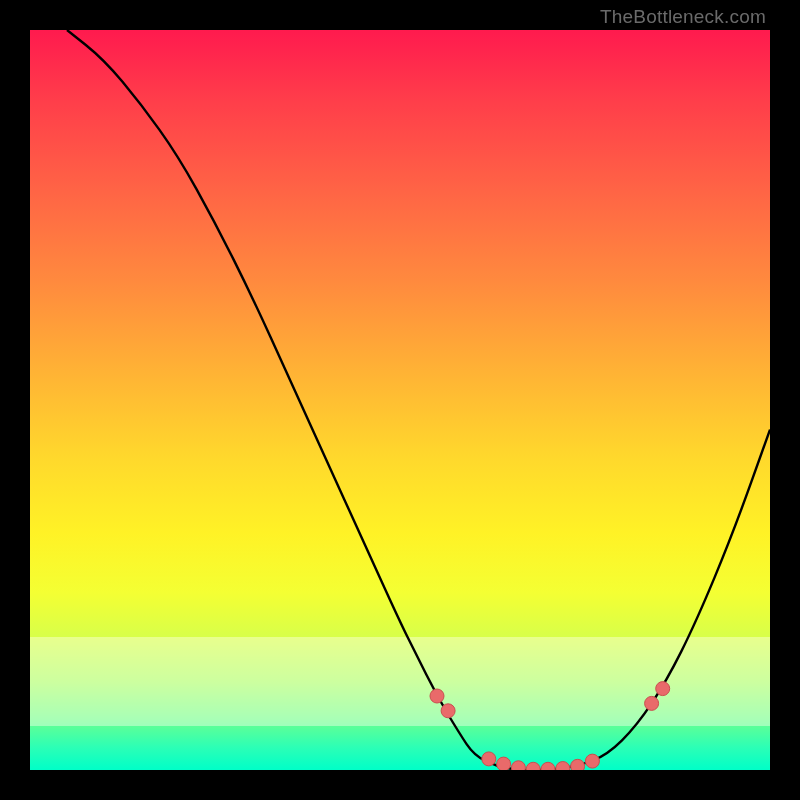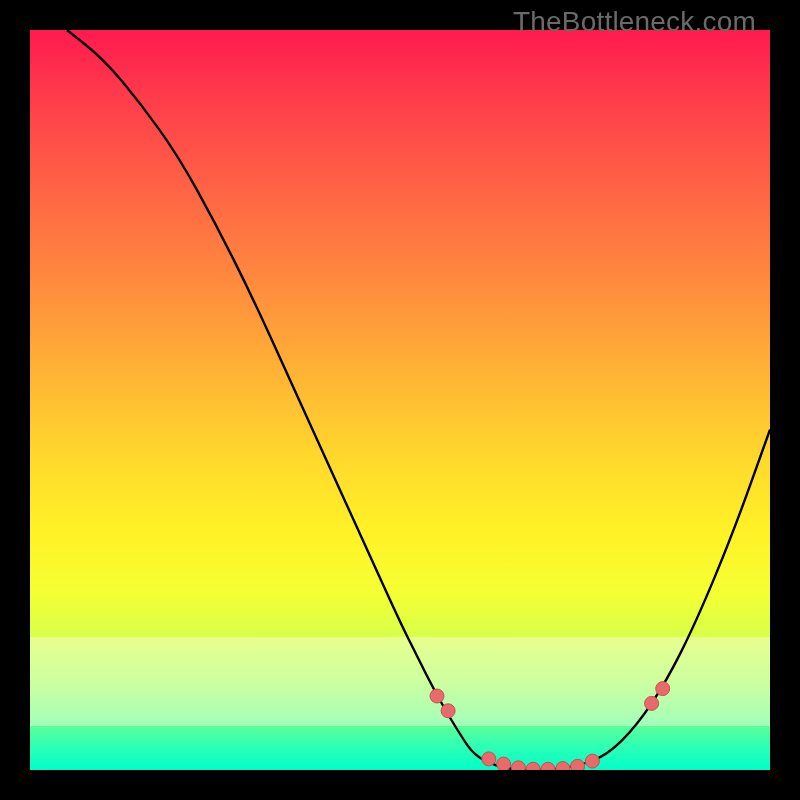--- a/index.html
+++ b/index.html
@@ -58,23 +58,23 @@
   .curve-svg {
     position: absolute;
     left: 0;
     top: 0;
     width: 740px;
     height: 740px;
   }
   .watermark {
     position: absolute;
     top: 6px;
-    right: 44px;
+    right: 34px;
     color: #6a6a6a;
-    font-size: 28px;
+    font-size: 19px;
     letter-spacing: 0.2px;
   }
 </style>
 </head>
 <body>
 
 <div class="frame">
   <div class="plot">
     <div class="gradient"></div>
     <div class="pale-band" id="pale-band" style="top: 606.8px; height: 88.8px;"></div>

